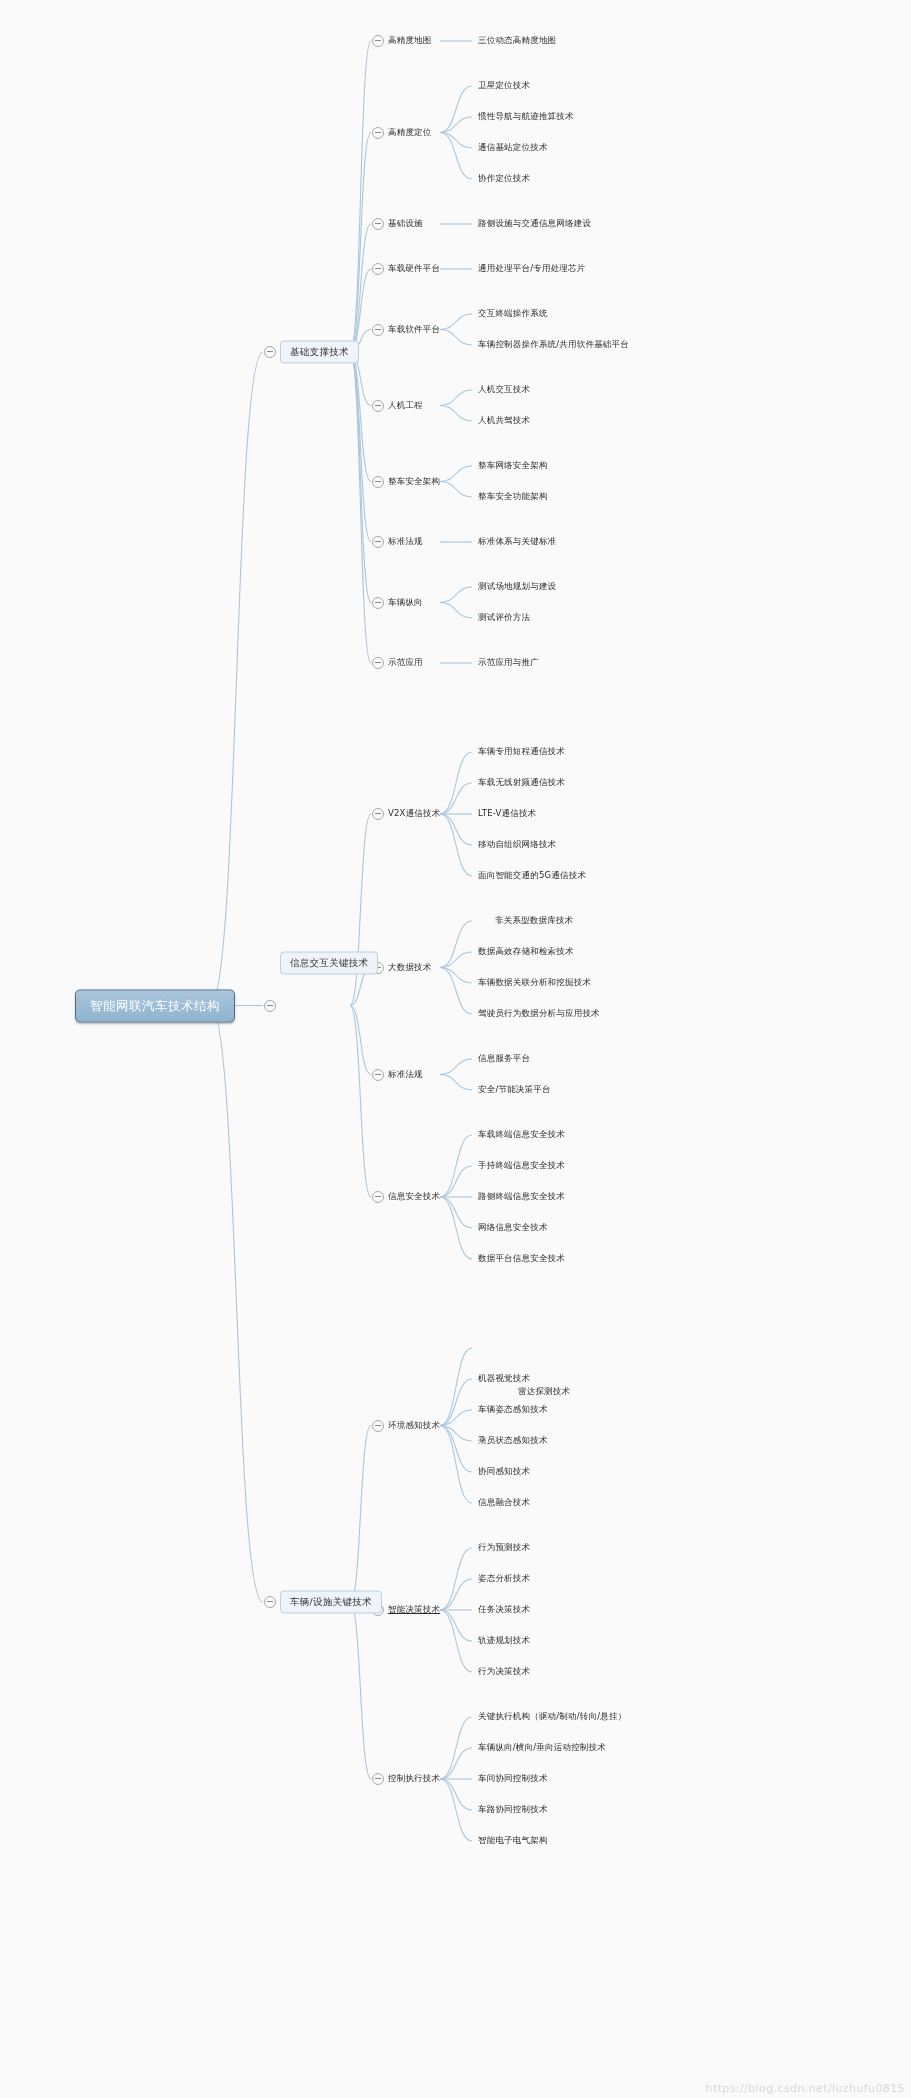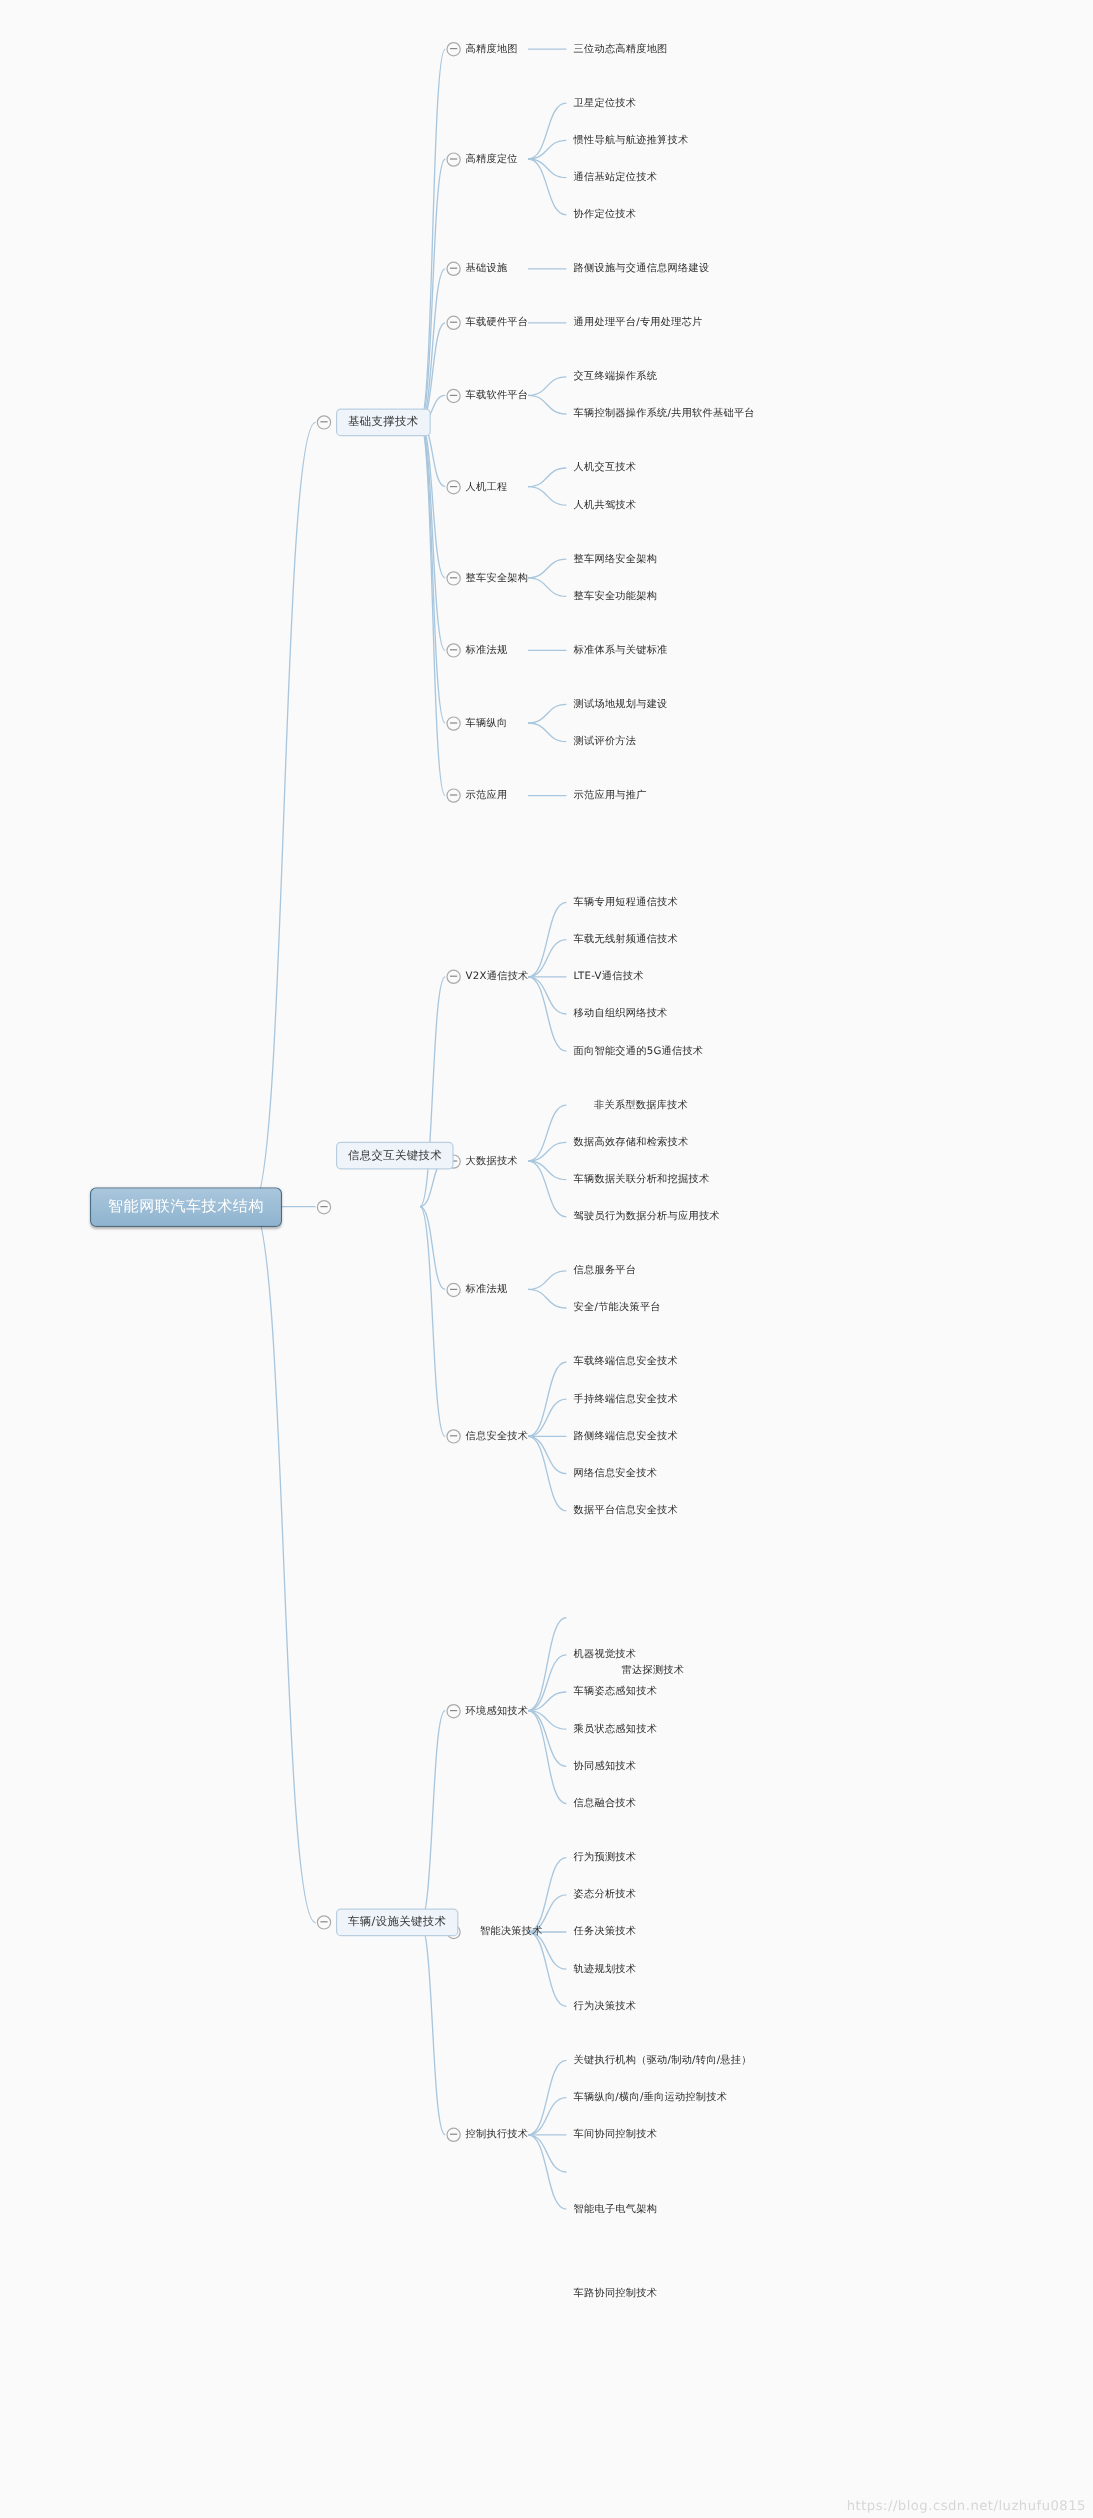--- a/index.html
+++ b/index.html
@@ -216,26 +216,26 @@
       <div class="node leaf" style="left: 478px; top: 1441px;">乘员状态感知技术</div>
       <div class="node leaf" style="left: 478px; top: 1472px;">协同感知技术</div>
       <div class="node leaf" style="left: 478px; top: 1503px;">信息融合技术</div>
       <div class="node lvl2" style="left: 388px; top: 1425.5px;">环境感知技术</div>
       <div class="collapse" style="left: 378px; top: 1425.5px;"></div>
       <div class="node leaf" style="left: 478px; top: 1548px;">行为预测技术</div>
       <div class="node leaf" style="left: 478px; top: 1579px;">姿态分析技术</div>
       <div class="node leaf" style="left: 478px; top: 1610px;">任务决策技术</div>
       <div class="node leaf" style="left: 478px; top: 1641px;">轨迹规划技术</div>
       <div class="node leaf" style="left: 478px; top: 1672px;">行为决策技术</div>
-      <div class="node lvl2" style="left: 400px; top: 1610px;">智能决策技术</div>
+      <div class="node lvl2" style="left: 388px; top: 1610px; text-decoration: underline;">智能决策技术</div>
       <div class="collapse" style="left: 378px; top: 1610px;"></div>
       <div class="node leaf" style="left: 478px; top: 1717px;">关键执行机构（驱动/制动/转向/悬挂）</div>
       <div class="node leaf" style="left: 478px; top: 1748px;">车辆纵向/横向/垂向运动控制技术</div>
       <div class="node leaf" style="left: 478px; top: 1779px;">车间协同控制技术</div>
-      <div class="node leaf" style="left: 478px; top: 1911px;">车路协同控制技术</div>
+      <div class="node leaf" style="left: 478px; top: 1810px;">车路协同控制技术</div>
       <div class="node leaf" style="left: 478px; top: 1841px;">智能电子电气架构</div>
       <div class="node lvl2" style="left: 388px; top: 1779px;">控制执行技术</div>
       <div class="collapse" style="left: 378px; top: 1779px;"></div>
       <div class="node lvl1" style="left: 280px; top: 1602.25px;">车辆/设施关键技术</div>
       <div class="collapse" style="left: 270px; top: 1602.25px;"></div>
       <div class="node root" style="left: 75px; top: 1005.5px;">智能网联汽车技术结构</div>
     </div>
   <div class="watermark">https://blog.csdn.net/luzhufu0815</div>
 </div>
 

